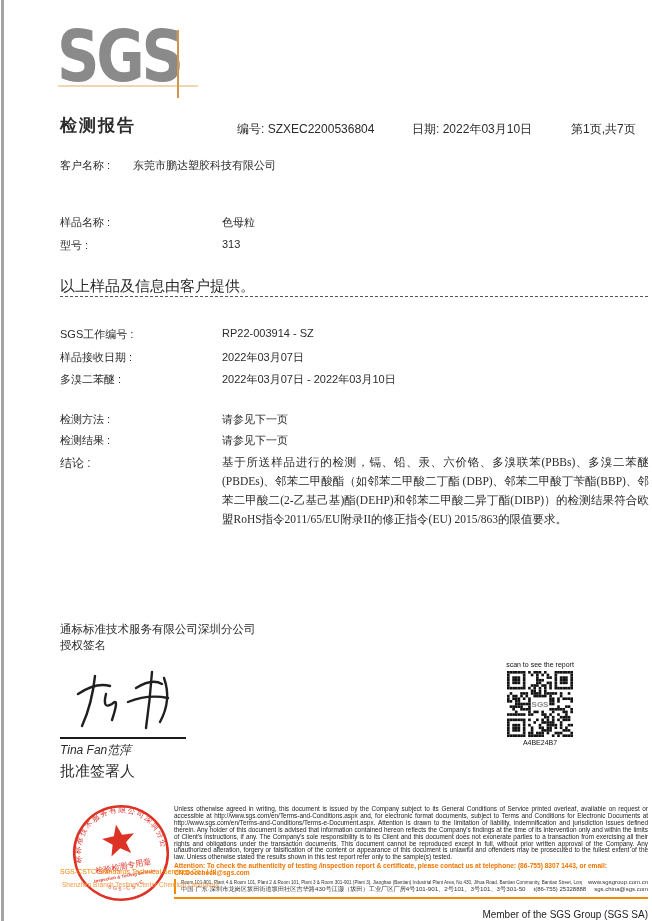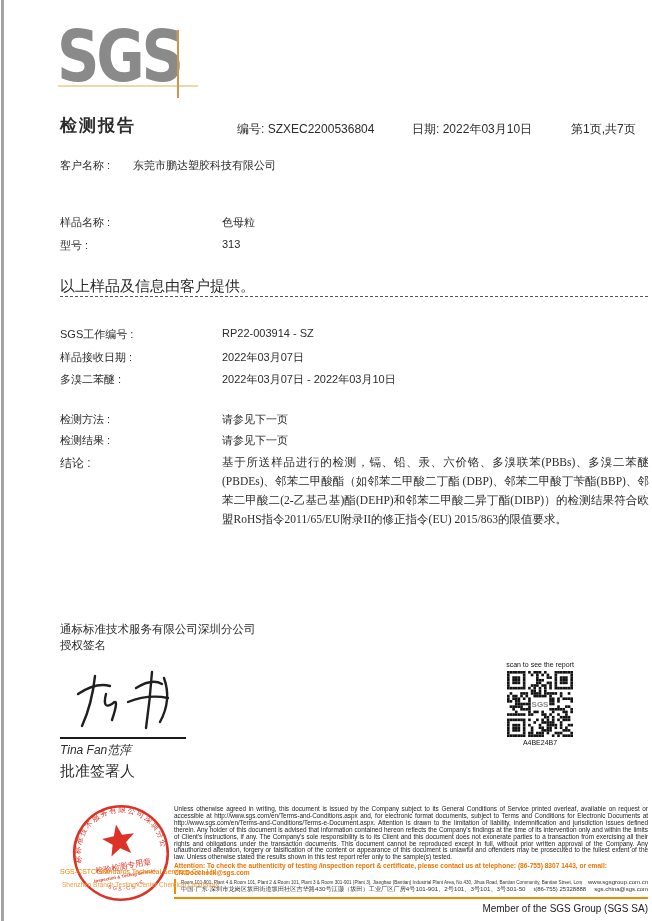--- a/index.html
+++ b/index.html
@@ -45,21 +45,21 @@
   .disclaimer{margin:0;font-size:6.4px;line-height:6.9px;text-align:justify;color:#222;}
   .attention{margin:1px 0 0 0;font-size:6.6px;line-height:7.2px;font-weight:bold;color:#f07400;}
   .addr{margin-top:2px;border-left:2px solid #f28a00;padding-left:5px;}
   .addr-row{display:flex;align-items:baseline;}
   .addr-en{flex:1;font-size:4.6px;white-space:nowrap;overflow:hidden;color:#333;}
   .addr-cn{flex:1;font-size:6.2px;white-space:nowrap;overflow:hidden;color:#333;}
   .addr-site{font-size:6px;margin-left:6px;color:#333;}
   .addr-tel{font-size:6px;margin-left:8px;color:#333;}
   .addr-mail{font-size:6px;margin-left:8px;color:#333;}
   .orange-rule{margin-top:3px;height:2px;background:#f28a00;}
-  .member{margin-top:4px;text-align:right;font-size:10px;color:#222;}
+  .member{margin-top:10px;text-align:right;font-size:10px;color:#222;}
 </style>
 </head>
 <body>
 
 <div class="page">
   <div class="scan-edge"></div>
 
   <div class="logo">SGS</div>
   <div class="logo-hline"></div>
   <div class="logo-vline"></div>

